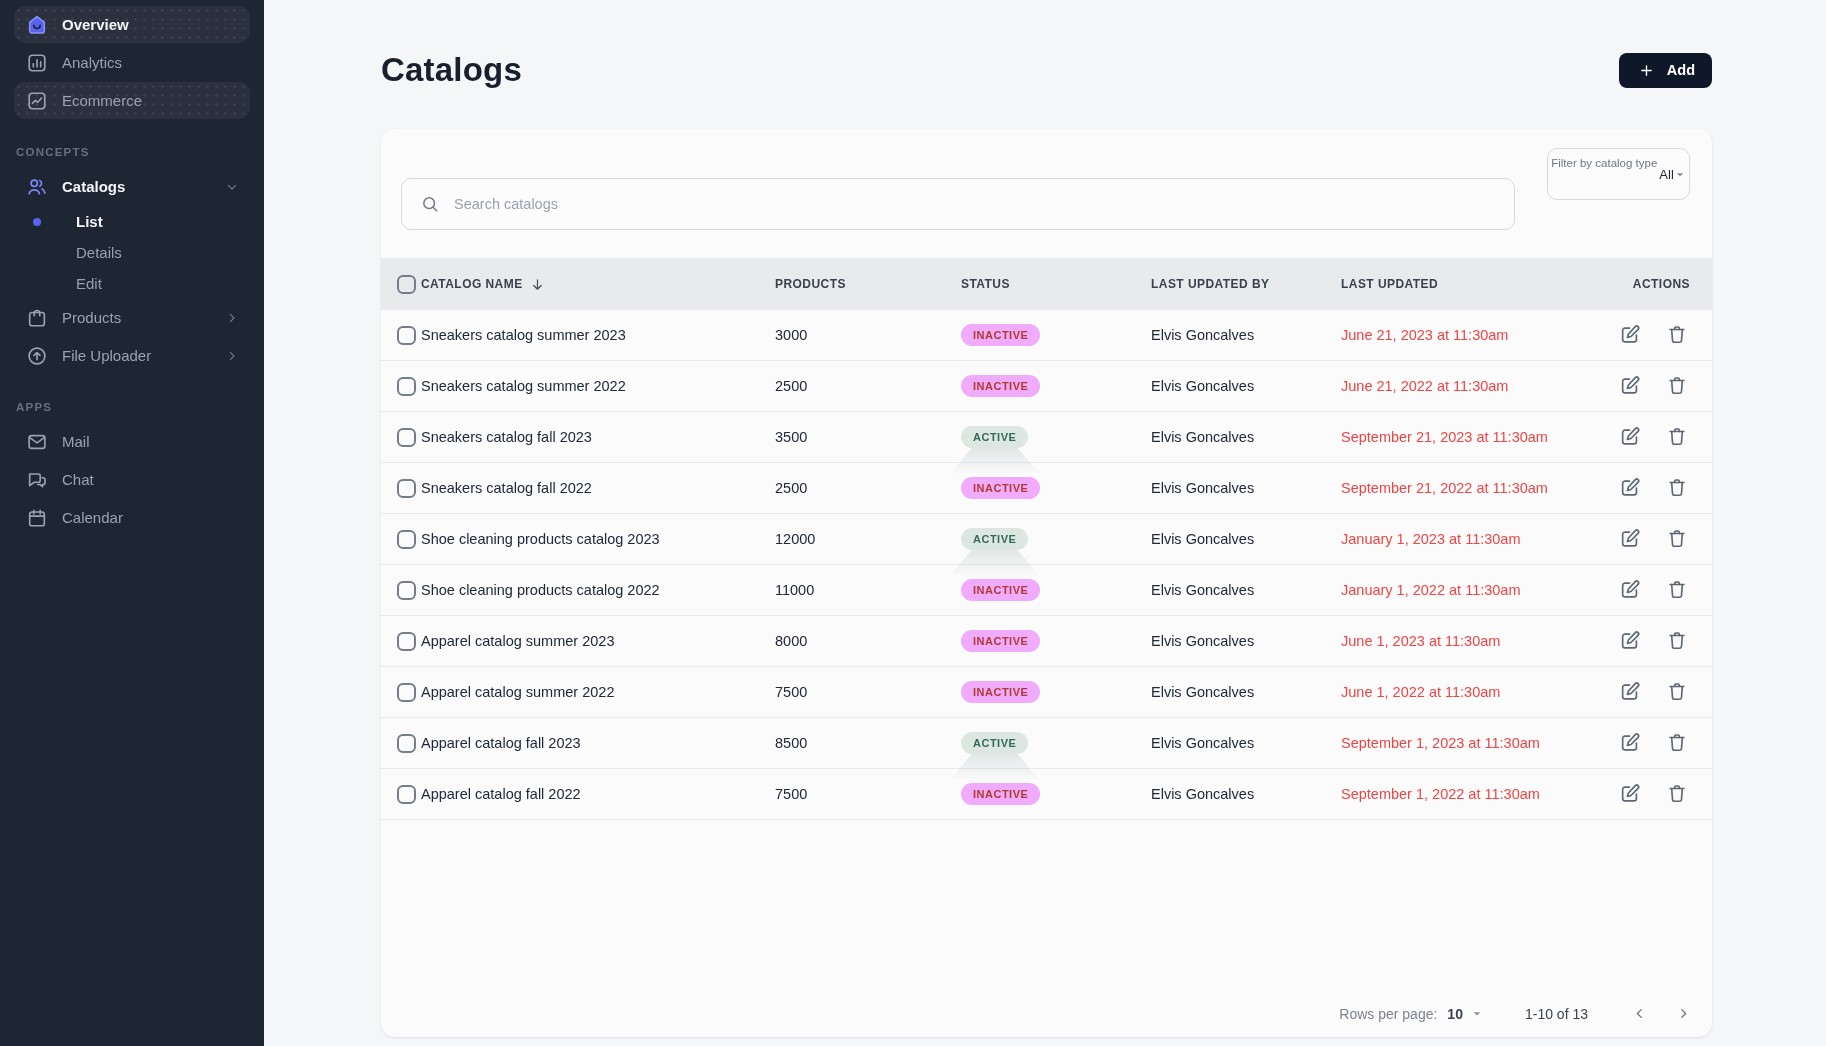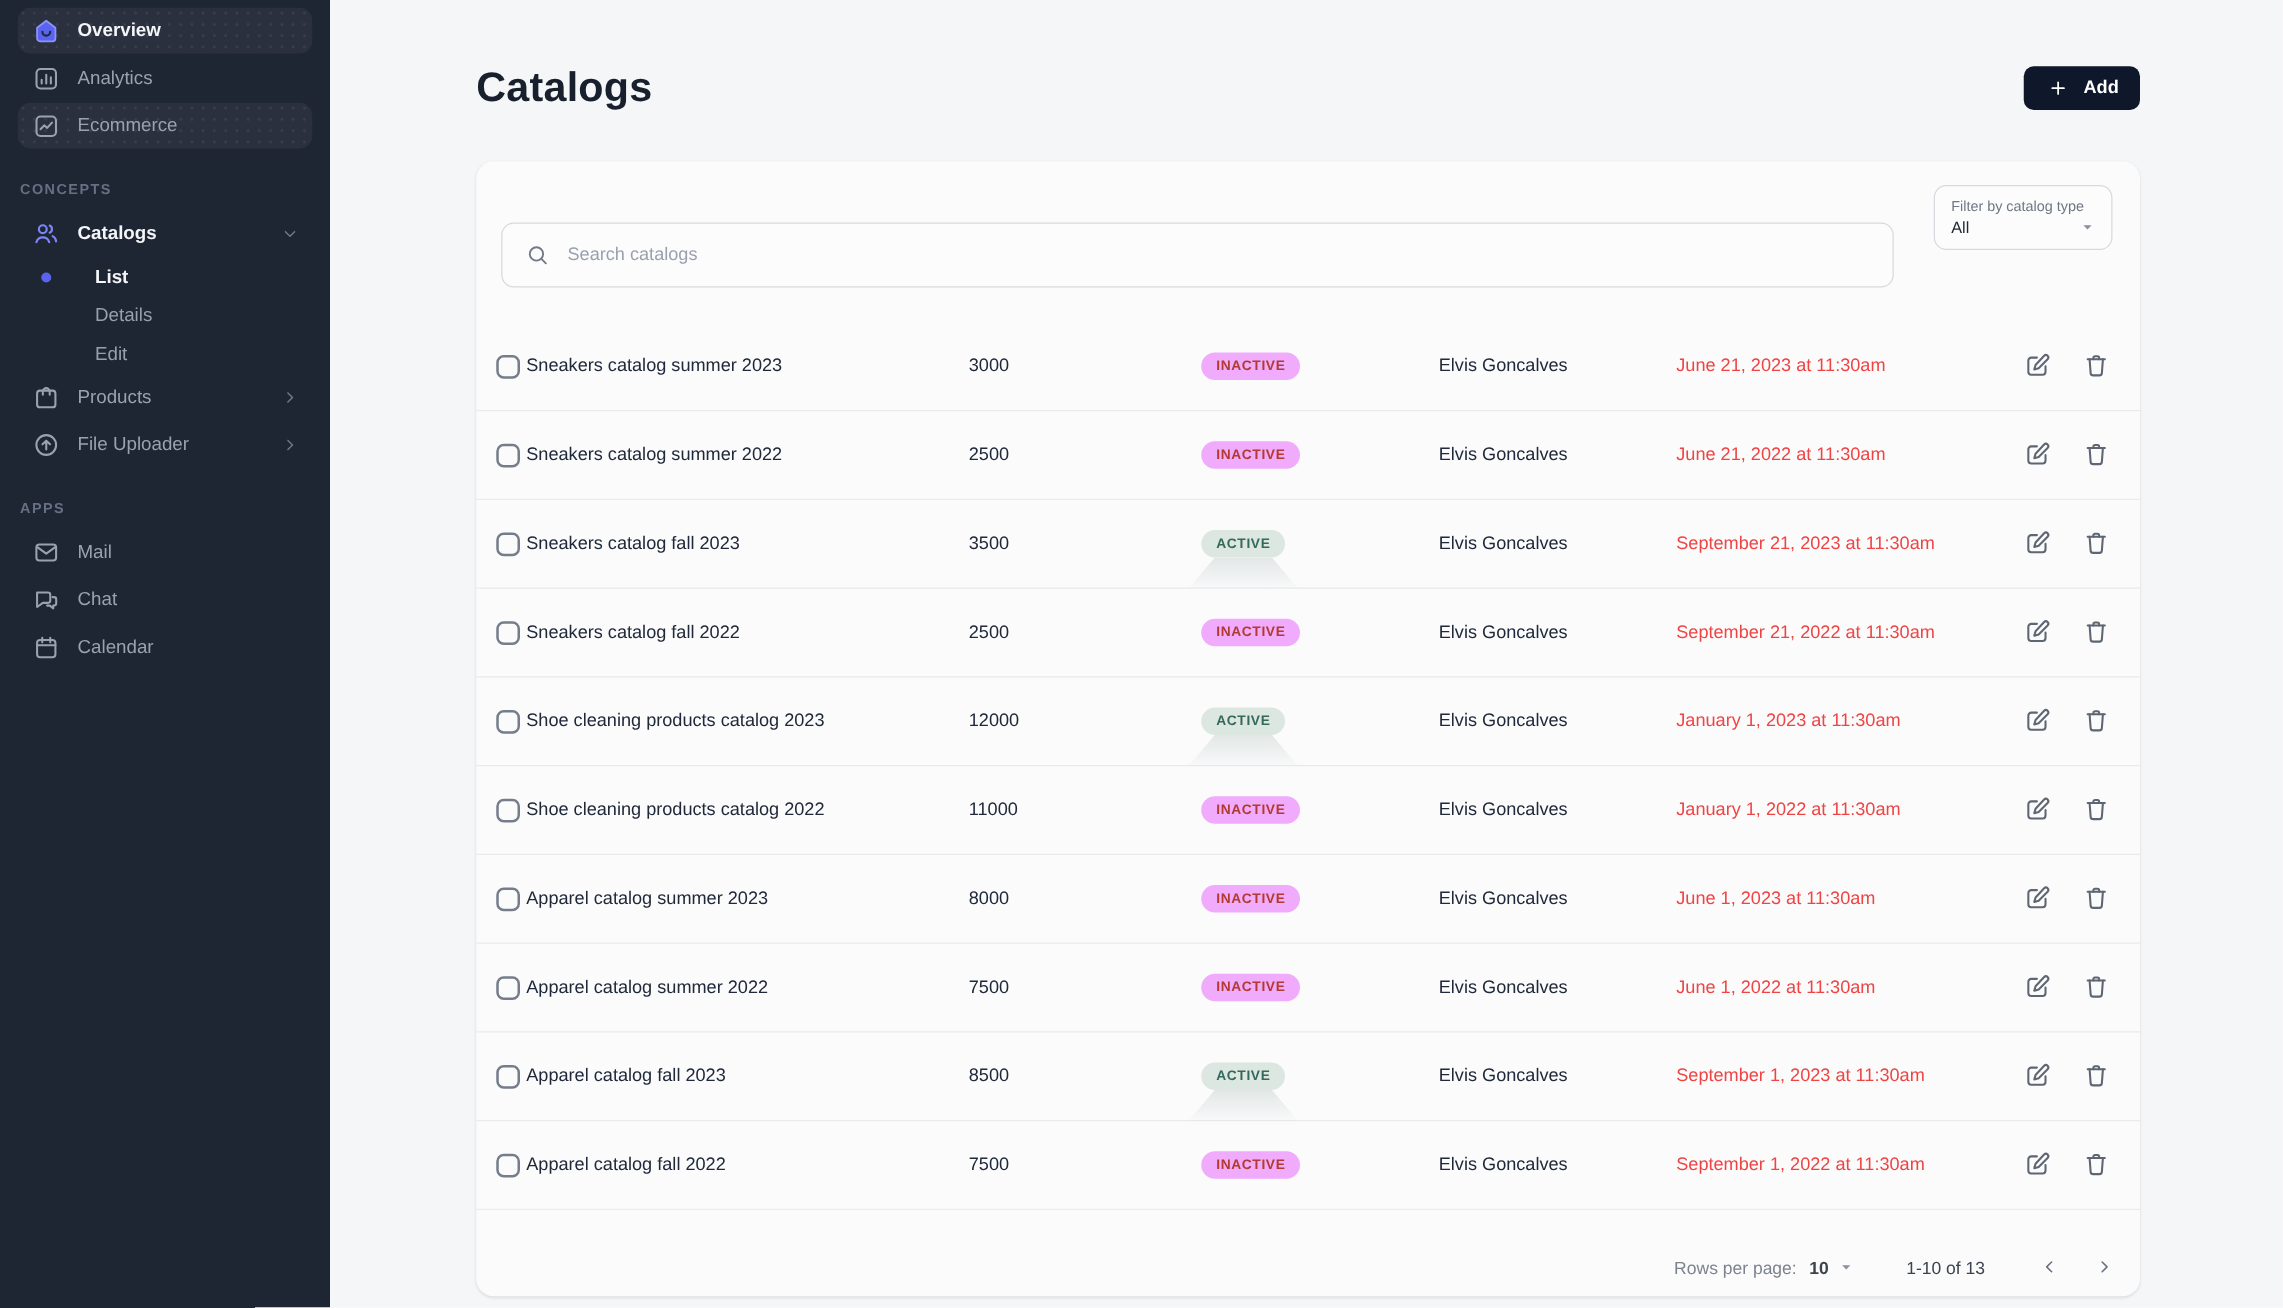--- a/index.html
+++ b/index.html
@@ -79,21 +79,21 @@
   .search-box svg { width:20px; height:20px; flex-shrink:0; }
   .search-input {
     flex:1; border:none; outline:none; background:transparent;
     font-size:14.5px; color:#222a36; font-family:inherit;
   }
   .search-input::placeholder { color:#9aa1ad; }
   .filter-box {
     width:143px; height:52px;
     border:1px solid #d6dade; border-radius:10px; background:#fcfcfd;
     padding:8px 13px 7px 13px; cursor:pointer;
-    display:flex; flex-direction:column; justify-content:center; gap:2px;
+    display:flex; flex-direction:row; justify-content:center; gap:2px;
   }
   .filter-label { font-size:11.5px; color:#6f7784; white-space:nowrap; }
   .filter-value-row { display:flex; align-items:center; justify-content:space-between; }
   .filter-value { font-size:13px; font-weight:400; color:#222a36; }
   .caret { color:#8a919d; display:flex; }
   .caret svg { width:12px; height:12px; }
 
   
   .table { margin-top:28px; display:flex; flex-direction:column; flex:1; }
   .thead, .trow {
@@ -103,21 +103,21 @@
     padding:0 22px 0 16px;
   }
   .thead { height:52px; background:#e9eaec; }
   .th {
     font-size:12px; font-weight:700; letter-spacing:0.45px;
     color:#39414e; display:flex; align-items:center; gap:7px;
   }
   .th.right { justify-content:flex-end; }
   .sort-icon { color:#4a525f; display:flex; }
   .sort-icon svg { width:15px; height:15px; }
-  .trow { height:71px; border-bottom:1px solid #e9eaeb; }
+  .trow { height:51px; border-bottom:1px solid #e9eaeb; }
   .cell { font-size:14.5px; color:#20293a; }
   .cell.date { color:#ef4444; }
   .checkbox {
     width:19px; height:19px;
     border:2px solid #747d89; border-radius:6px;
     background:transparent; cursor:pointer; padding:0;
   }
   .badge {
     display:inline-flex; position:relative;
     padding:5px 12px; border-radius:14px;
@@ -306,20 +306,36 @@
           <span class="caret">
               <svg viewBox="0 0 24 24" fill="currentColor">
                 <path d="M5.5 8.5h13L12 15z"></path>
               </svg>
             </span>
         </span>
       </div>
     </div>
 
     <div class="table">
+      <div class="thead">
+        <button class="checkbox"></button>
+        <div class="th">
+          <span>CATALOG NAME</span>
+          <span class="sort-icon">
+              <svg viewBox="0 0 24 24" fill="none" stroke="currentColor" stroke-width="2" stroke-linecap="round" stroke-linejoin="round">
+                <path d="M12 4.5v15M6 13.5l6 6 6-6"></path>
+              </svg>
+            </span>
+        </div>
+        <div class="th">PRODUCTS</div>
+        <div class="th">STATUS</div>
+        <div class="th">LAST UPDATED BY</div>
+        <div class="th">LAST UPDATED</div>
+        <div class="th right">ACTIONS</div>
+      </div>
       <div id="tbody">
   <div class="trow">
     <button class="checkbox"></button>
     <div class="cell">Sneakers catalog summer 2023</div>
     <div class="cell">3000</div>
     <div><span class="badge badge-inactive">INACTIVE</span></div>
     <div class="cell">Elvis Goncalves</div>
     <div class="cell date">June 21, 2023 at 11:30am</div>
     <div class="actions-cell">
       <button class="icon-btn">

